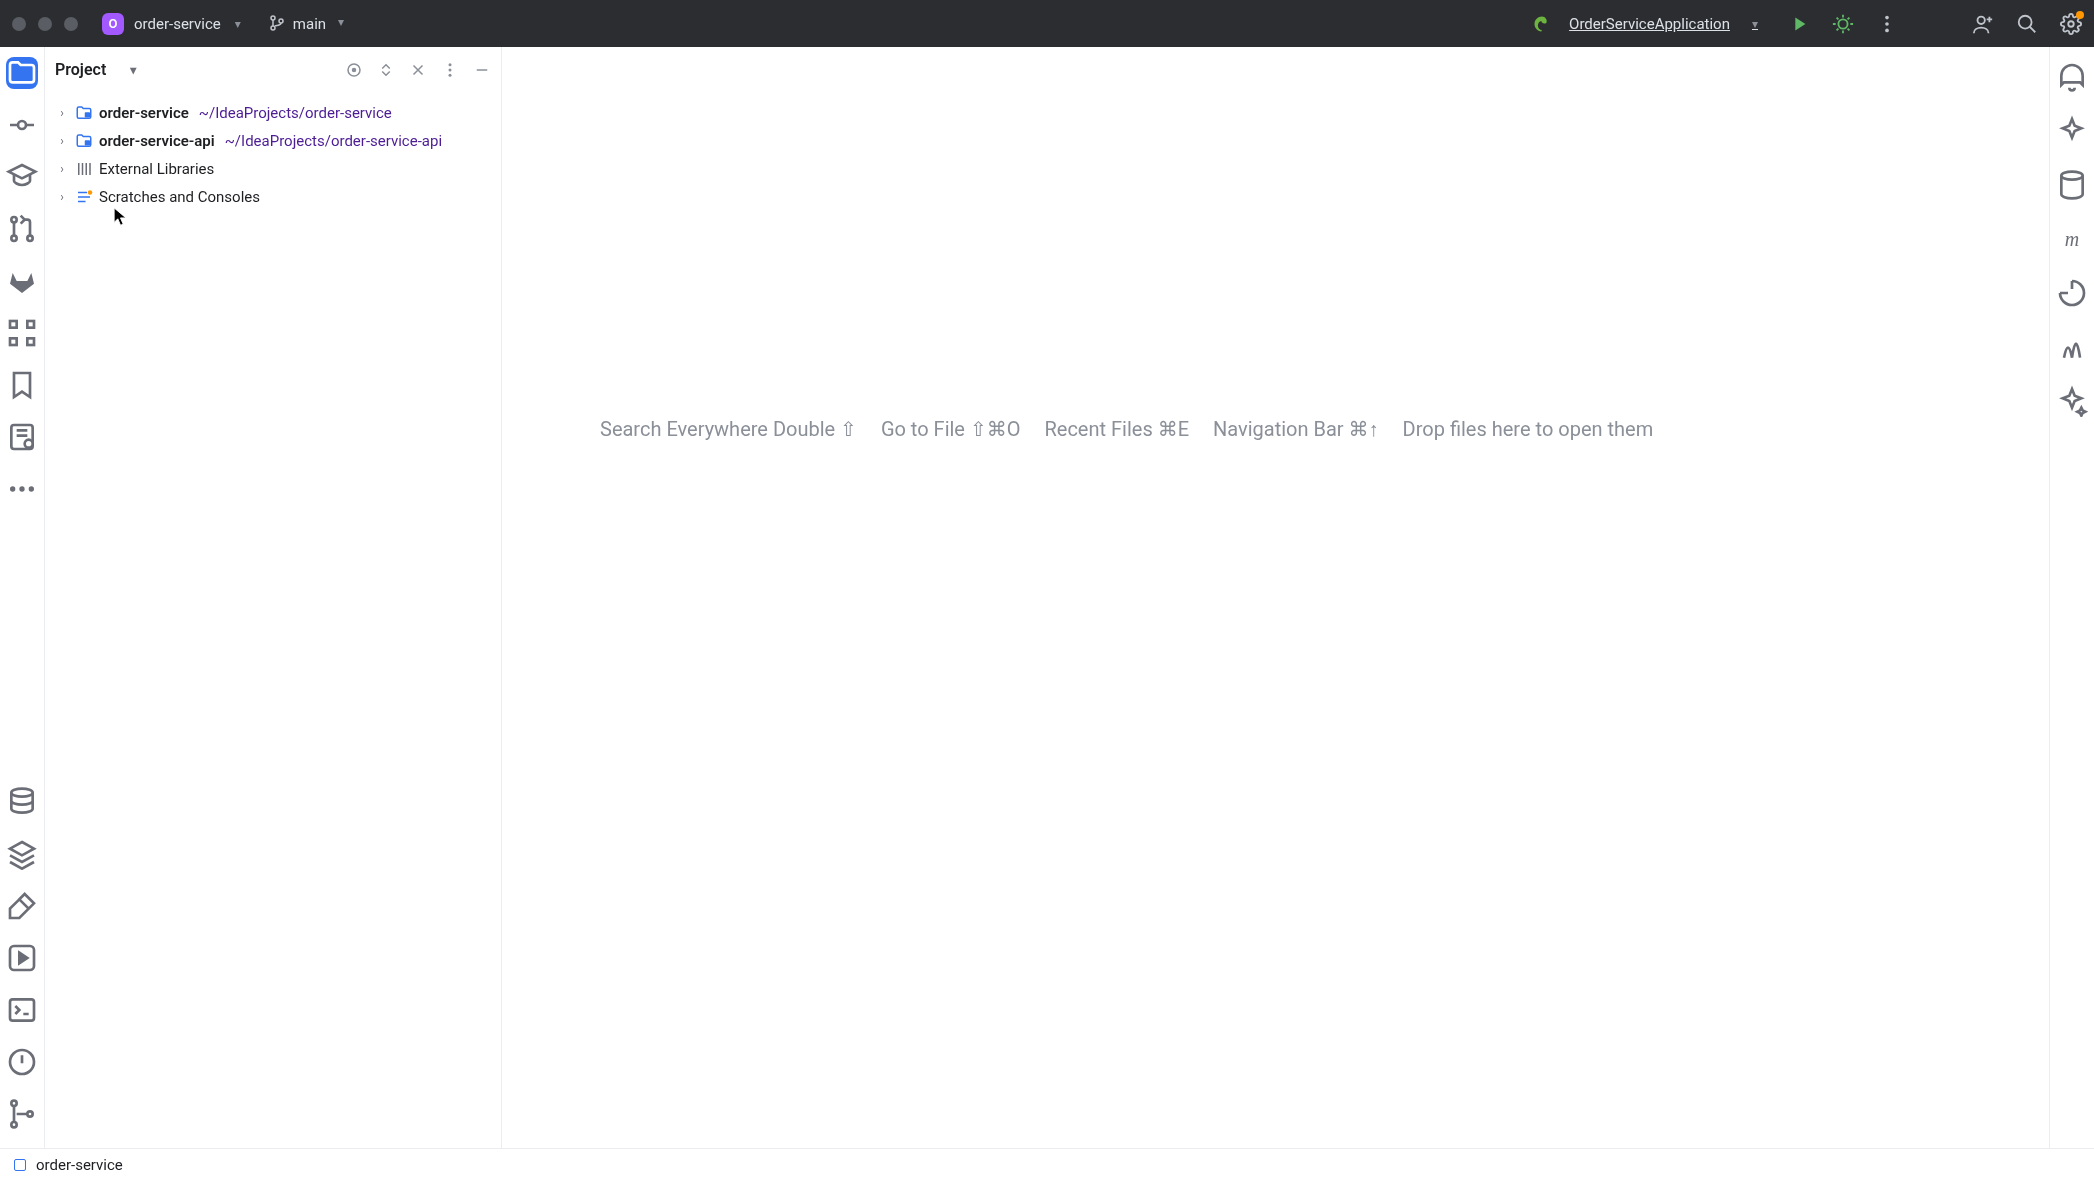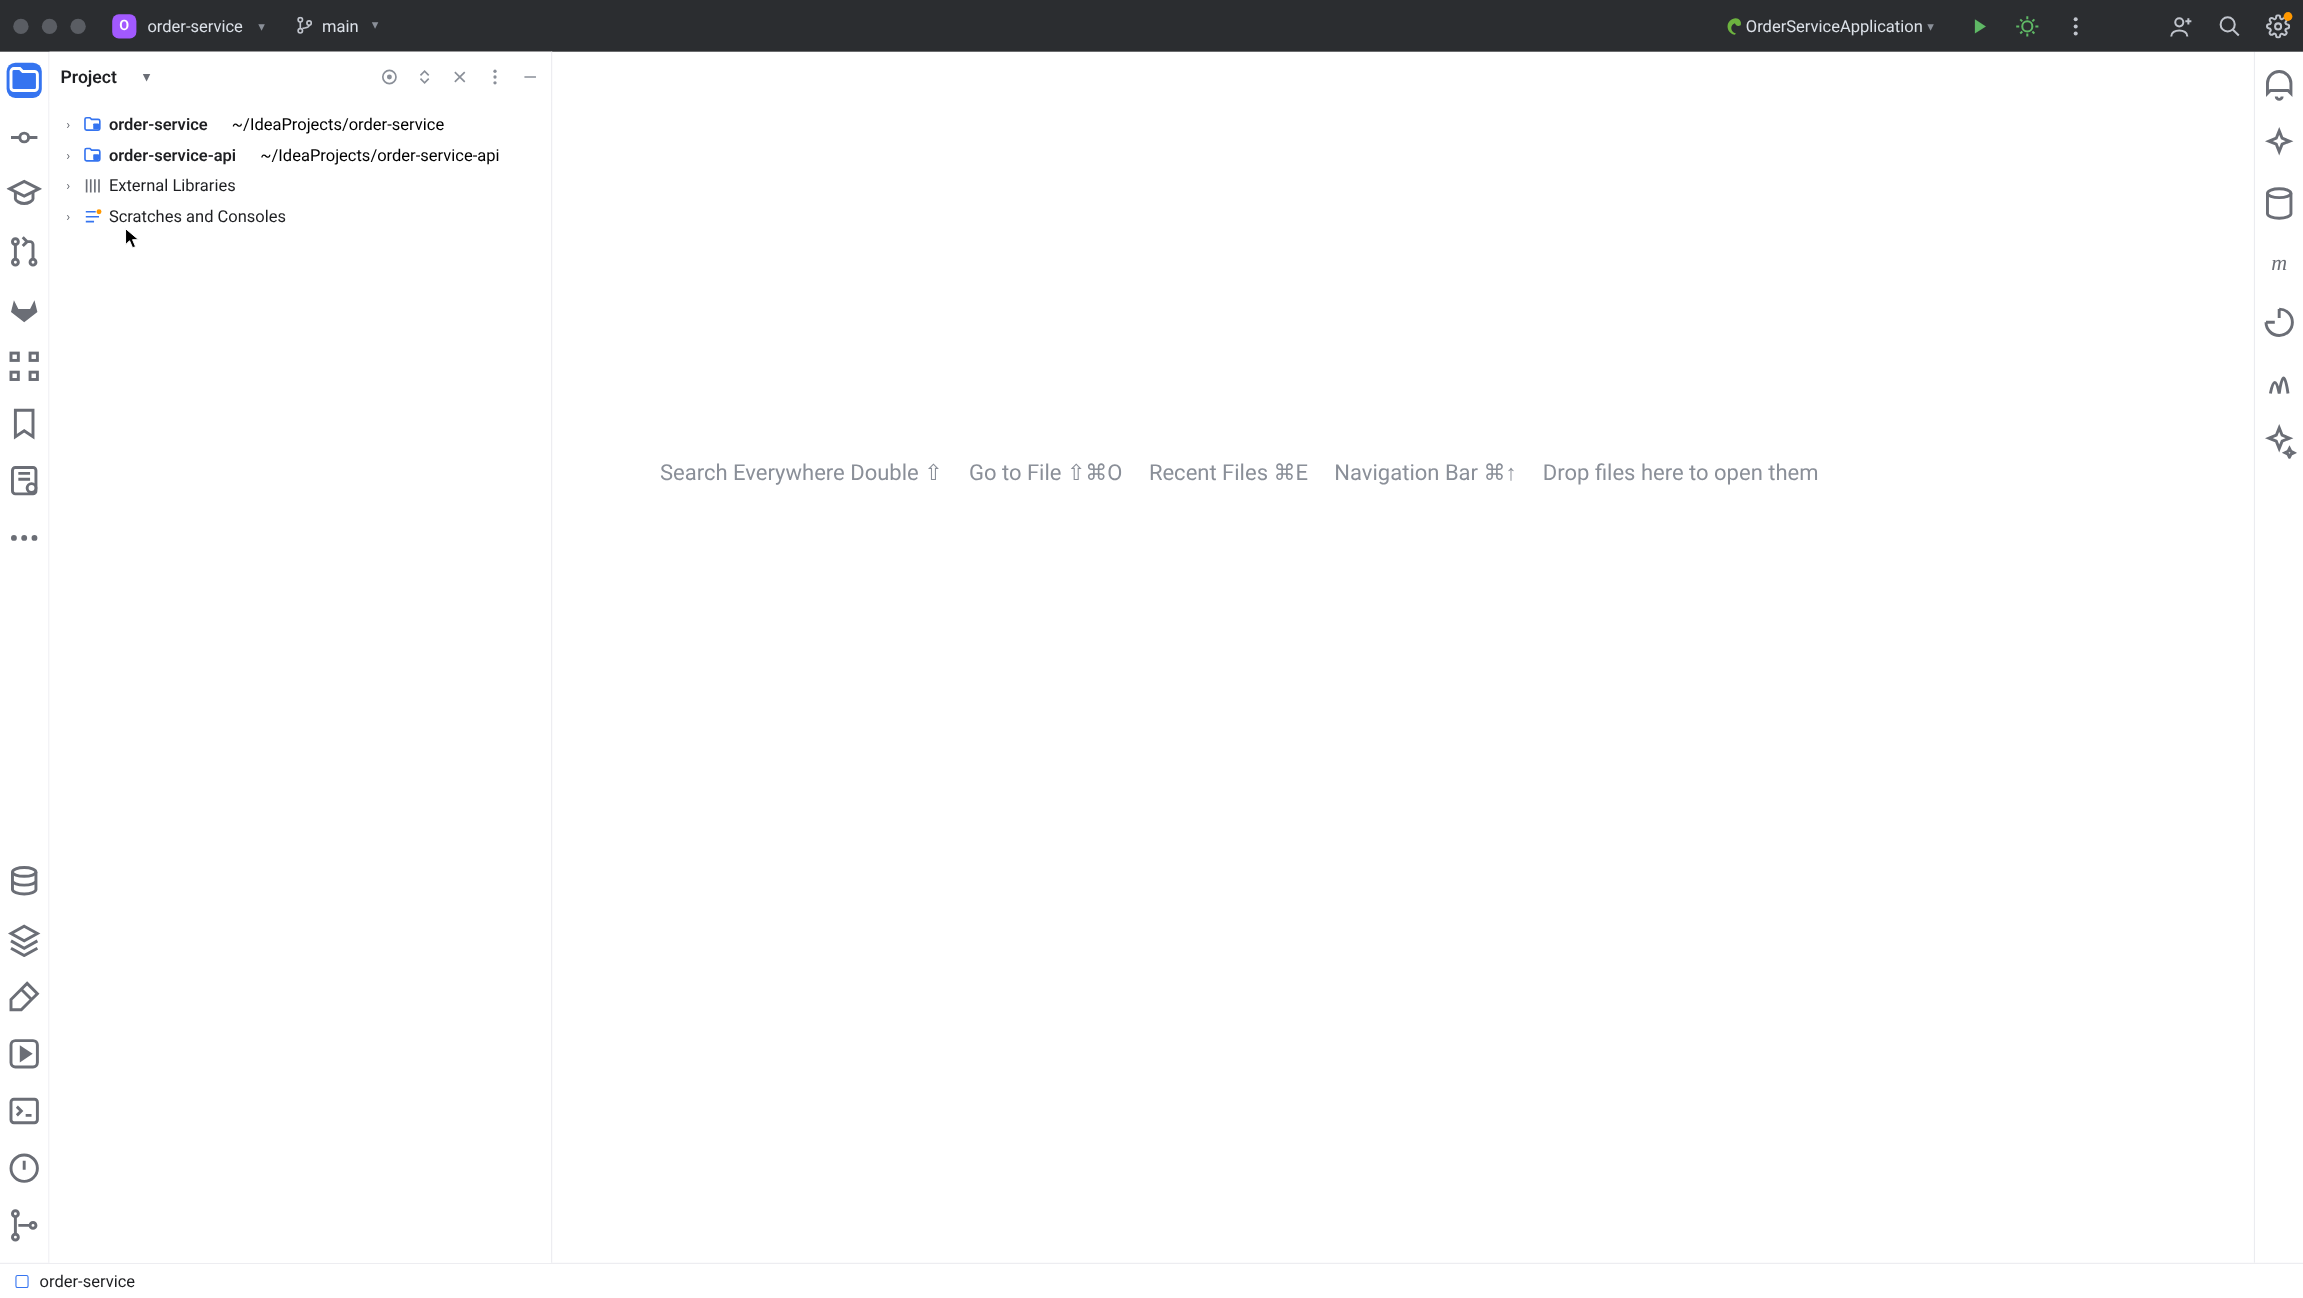--- a/index.html
+++ b/index.html
@@ -11,21 +11,21 @@
 .titlebar { height: 47px; background: #2b2d30; color: #dce1e8; display: flex; align-items: center; padding: 0 12px; position: relative; }
 .traffic { display: flex; gap: 12px; margin-right: 24px; }
 .traffic-dot { width: 14px; height: 14px; border-radius: 50%; background: #5a5d63; }
 .proj-group { display: flex; align-items: center; gap: 10px; }
 .proj-badge { width: 22px; height: 22px; border-radius: 6px; background: #a259ff; color: #fff; font-size: 13px; font-weight: 600; display: flex; align-items: center; justify-content: center; }
 .proj-name { font-size: 15px; color: #dce1e8; }
 .chev { color: #8a8f98; font-size: 12px; margin-left: 4px; }
 .branch-group { display: flex; gap: 8px; margin-left: 28px; }
 .branch-ico { width: 16px; height: 16px; color: #c0c4cc; }
 .titlebar-right { position: absolute; right: 12px; display: flex; align-items: center; gap: 22px; }
-.run-config { display: flex; align-items: center; gap: 0; margin-right: 8px; }
+.run-config { display: flex; align-items: center; gap: 18px; margin-right: 8px; text-decoration: underline; }
 .spring-ico { width: 18px; height: 18px; color: #6db33f; }
 .run-name { font-size: 15px; color: #dce1e8; }
 .tb-ico { width: 22px; height: 22px; color: #c0c4cc; display:flex; align-items:center; justify-content:center; }
 .play-ico { color: #5fb865; }
 .debug-ico { color: #5fb865; }
 .settings-dot { position: relative; }
 .settings-dot::after { content:""; position:absolute; top:-2px; right:-2px; width:8px; height:8px; border-radius:50%; background:#ff9800; }
 
 
 .body-row { flex: 1; display: flex; min-height: 0; }
@@ -48,21 +48,21 @@
 .panel-title .chev { color:#6b6e76; }
 .panel-header-actions { margin-left:auto; display:flex; align-items:center; gap:14px; color:#8a8f98; }
 .pha-ico { width:18px; height:18px; display:flex; align-items:center; justify-content:center; }
 
 .tree { padding: 6px 0 0 0; font-size:15px; color:#1e1f22; }
 .tree-row { display:flex; align-items:center; height:28px; padding-left:10px; gap:6px; white-space:nowrap; }
 .tree-chevron { width:14px; text-align:center; color:#6b6e76; font-size:12px; }
 .tree-ico { width:18px; height:18px; display:flex; align-items:center; justify-content:center; }
 .tree-name { font-weight:600; }
 .tree-name.normal { font-weight:400; }
-.tree-path { color:#000000; margin-left:16px; }
+.tree-path { color:#4c1d95; margin-left:4px; }
 .cursor-arrow { position:absolute; left:68px; top:160px; width:15px; height:20px; pointer-events:none; }
 
 
 .editor { flex:1; display:flex; flex-direction:column; background:#fff; }
 .hints { margin-top: 370px; margin-left: 98px; display:flex; gap:24px; }
 .hint-row { font-size:20px; color:#8a8f98; }
 
 
 .statusbar { height:32px; border-top:1px solid #ebecf0; background:#fff; display:flex; align-items:center; padding:0 14px; gap:10px; font-size:15px; color:#1e1f22; }
 .sb-sq { width:12px; height:12px; border:1.5px solid #3574f0; border-radius:2px; }

